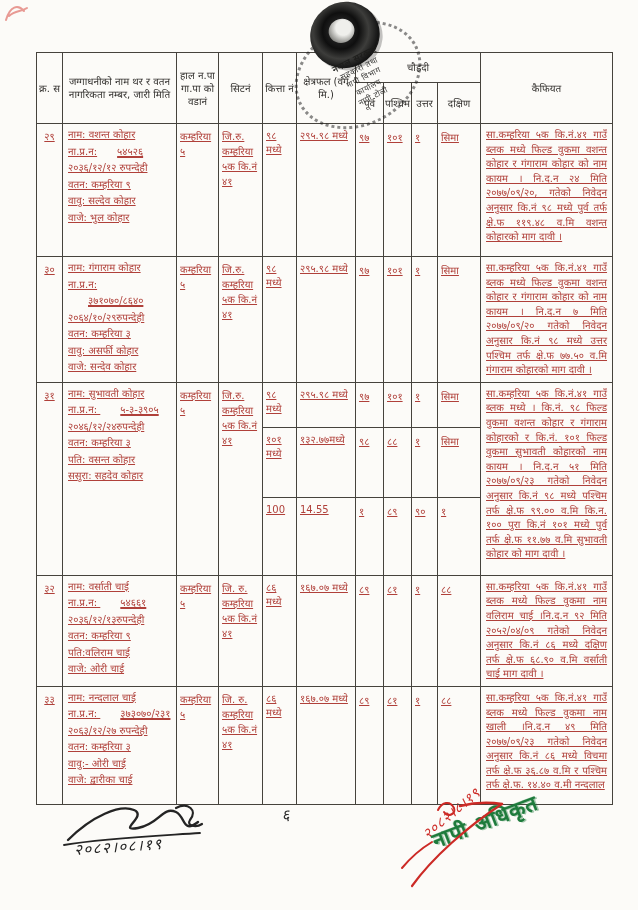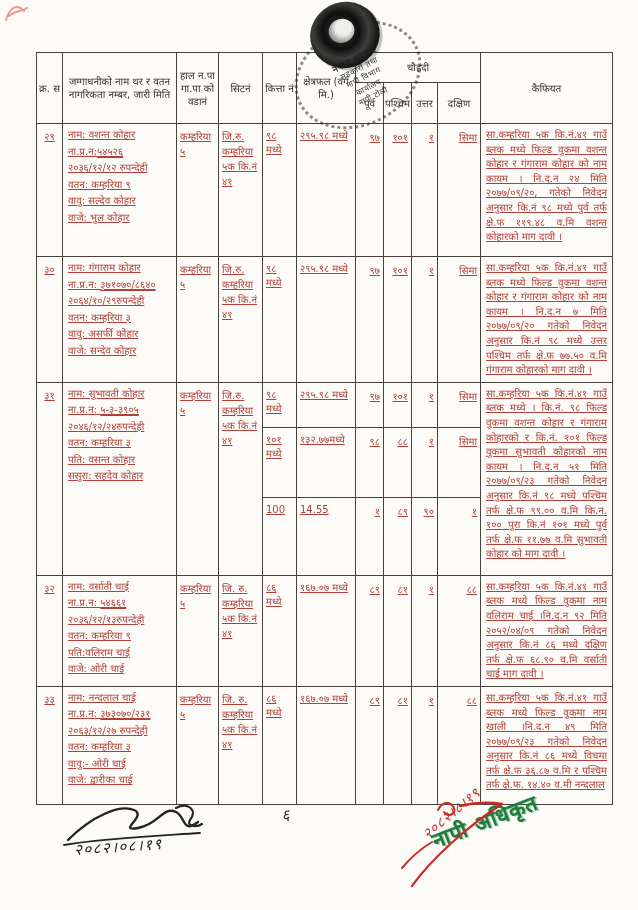--- a/index.html
+++ b/index.html
@@ -28,23 +28,23 @@
     font-size:10px;color:#33312e;z-index:2;}
   .register th,.register td{border:1px solid #46433d;padding:3px 3px;vertical-align:top;overflow:hidden;}
   .register thead th{vertical-align:middle;text-align:center;font-weight:normal;line-height:13px;padding:2px 1px;}
   .register thead tr.h1{height:30px;}
   .register thead tr.h2{height:41px;}
   tbody{color:#b0403a;text-decoration:underline;}
   td.c-sn{text-align:center;padding-top:5px;}
   td.c-owner{line-height:16.5px;padding-left:5px;}
   td.c-ward,td.c-sheet{line-height:15px;padding-top:5px;}
   td.c-kitta,td.c-area{line-height:14px;padding-top:5px;}
-  td.c-dir{text-align:right;padding-top:6px;}
+  td.c-dir{text-align:left;padding-top:6px;}
   td.c-remarks{line-height:14.6px;text-align:justify;padding:4px 5px;}
-  .u{text-decoration:underline;text-underline-offset:2px;}
+  .u{text-decoration:underline;text-underline-offset:2px;margin-left:20px;}
   tr.r0-0{height:133px;} tr.r1-0{height:95px;}
   tr.r2-0{height:45px;padding-left:13px;} tr.r2-1{height:70px;} tr.r2-2{height:78px;}
   tr.r3-0{height:107px;} tr.r4-0{height:118px;}
 
   
   .sig-black{position:absolute;left:58px;top:800px;z-index:3;}
   .sig-black-date{position:absolute;left:74px;top:836px;font-size:15px;letter-spacing:1.5px;color:#1f1f1f;
     transform:rotate(-4deg);font-style:italic;}
   .page-num{position:absolute;left:283px;top:804px;font-size:15px;color:#2b2b2b;transform:skewX(-10deg);}
   .sig-red{position:absolute;left:398px;top:798px;z-index:3;}

